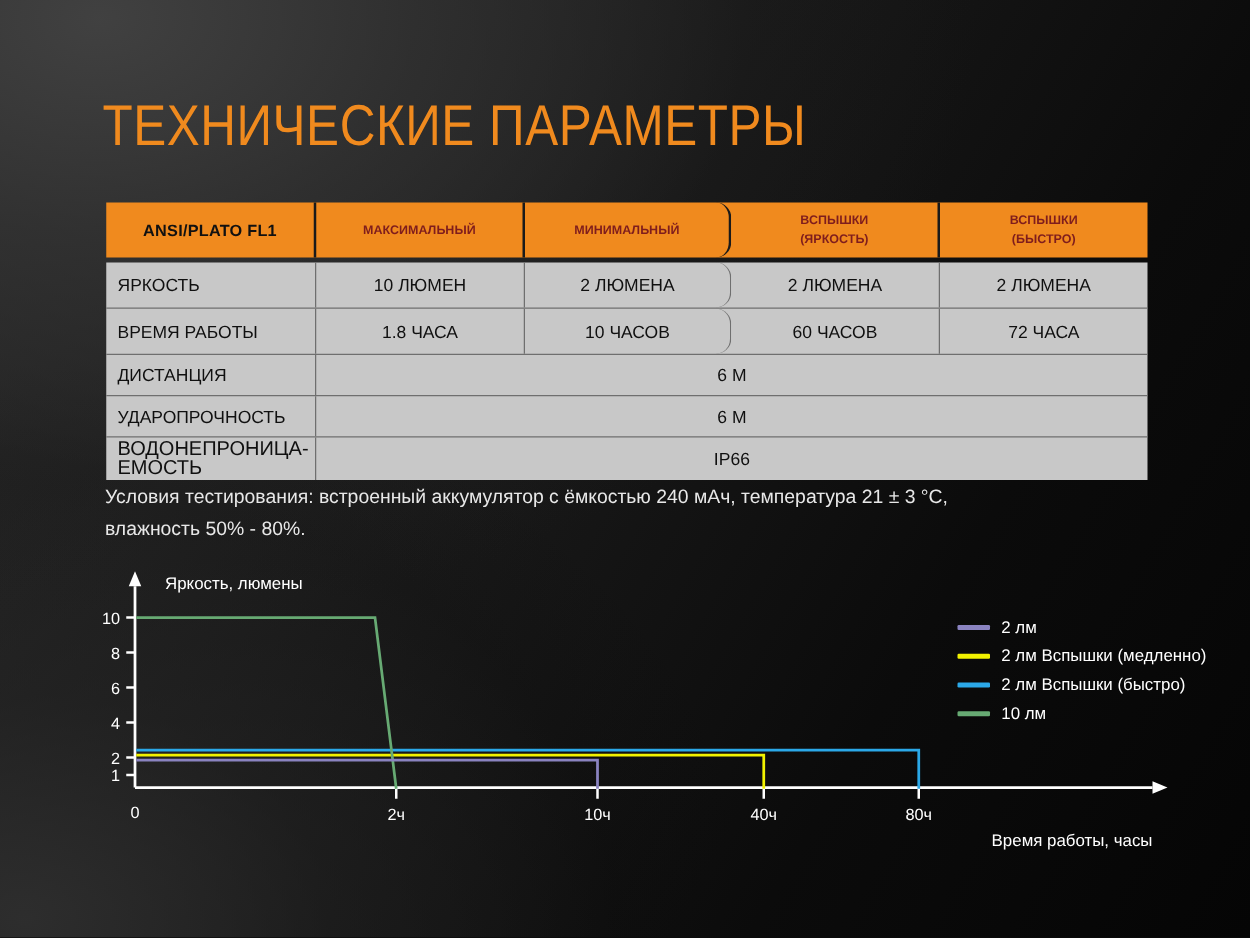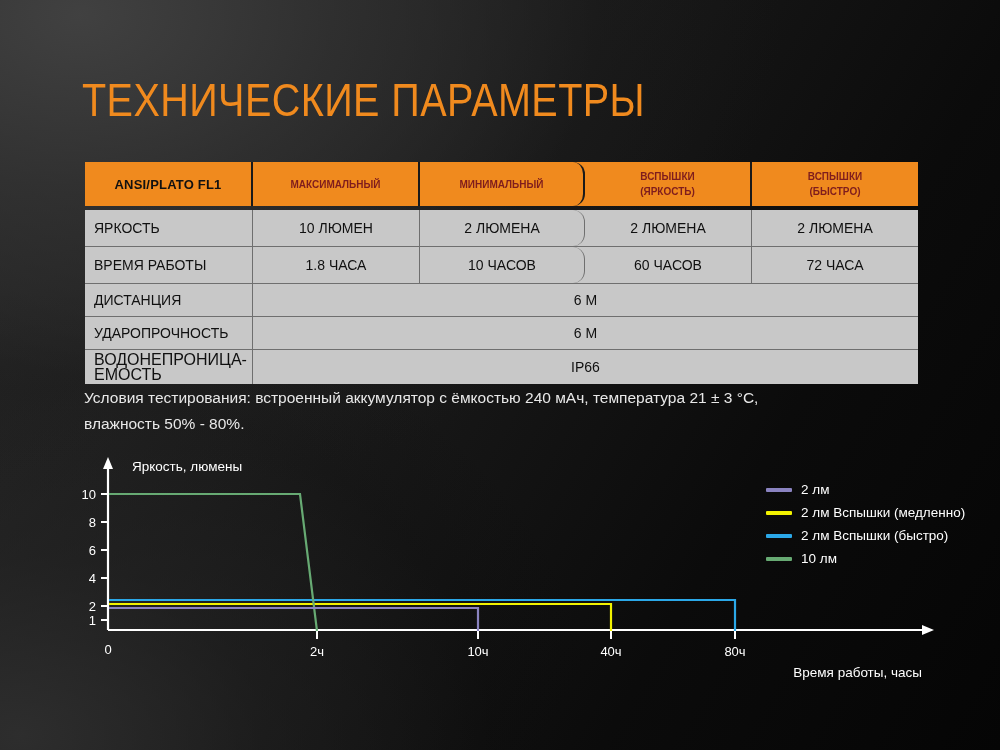--- a/index.html
+++ b/index.html
@@ -134,21 +134,21 @@
     top: 455px;
     width: 880px;
     height: 230px;
   }
   #chart svg { display: block; }
 
   
   #legend {
     position: absolute;
     left: 766px;
-    top: 478px;
+    top: 490px;
     width: 225px;
     text-align: right;
   }
   .legend-item {
     display: flex;
     align-items: center;
     height: 23px;
     margin-bottom: 0px;
   }
   .legend-swatch {

